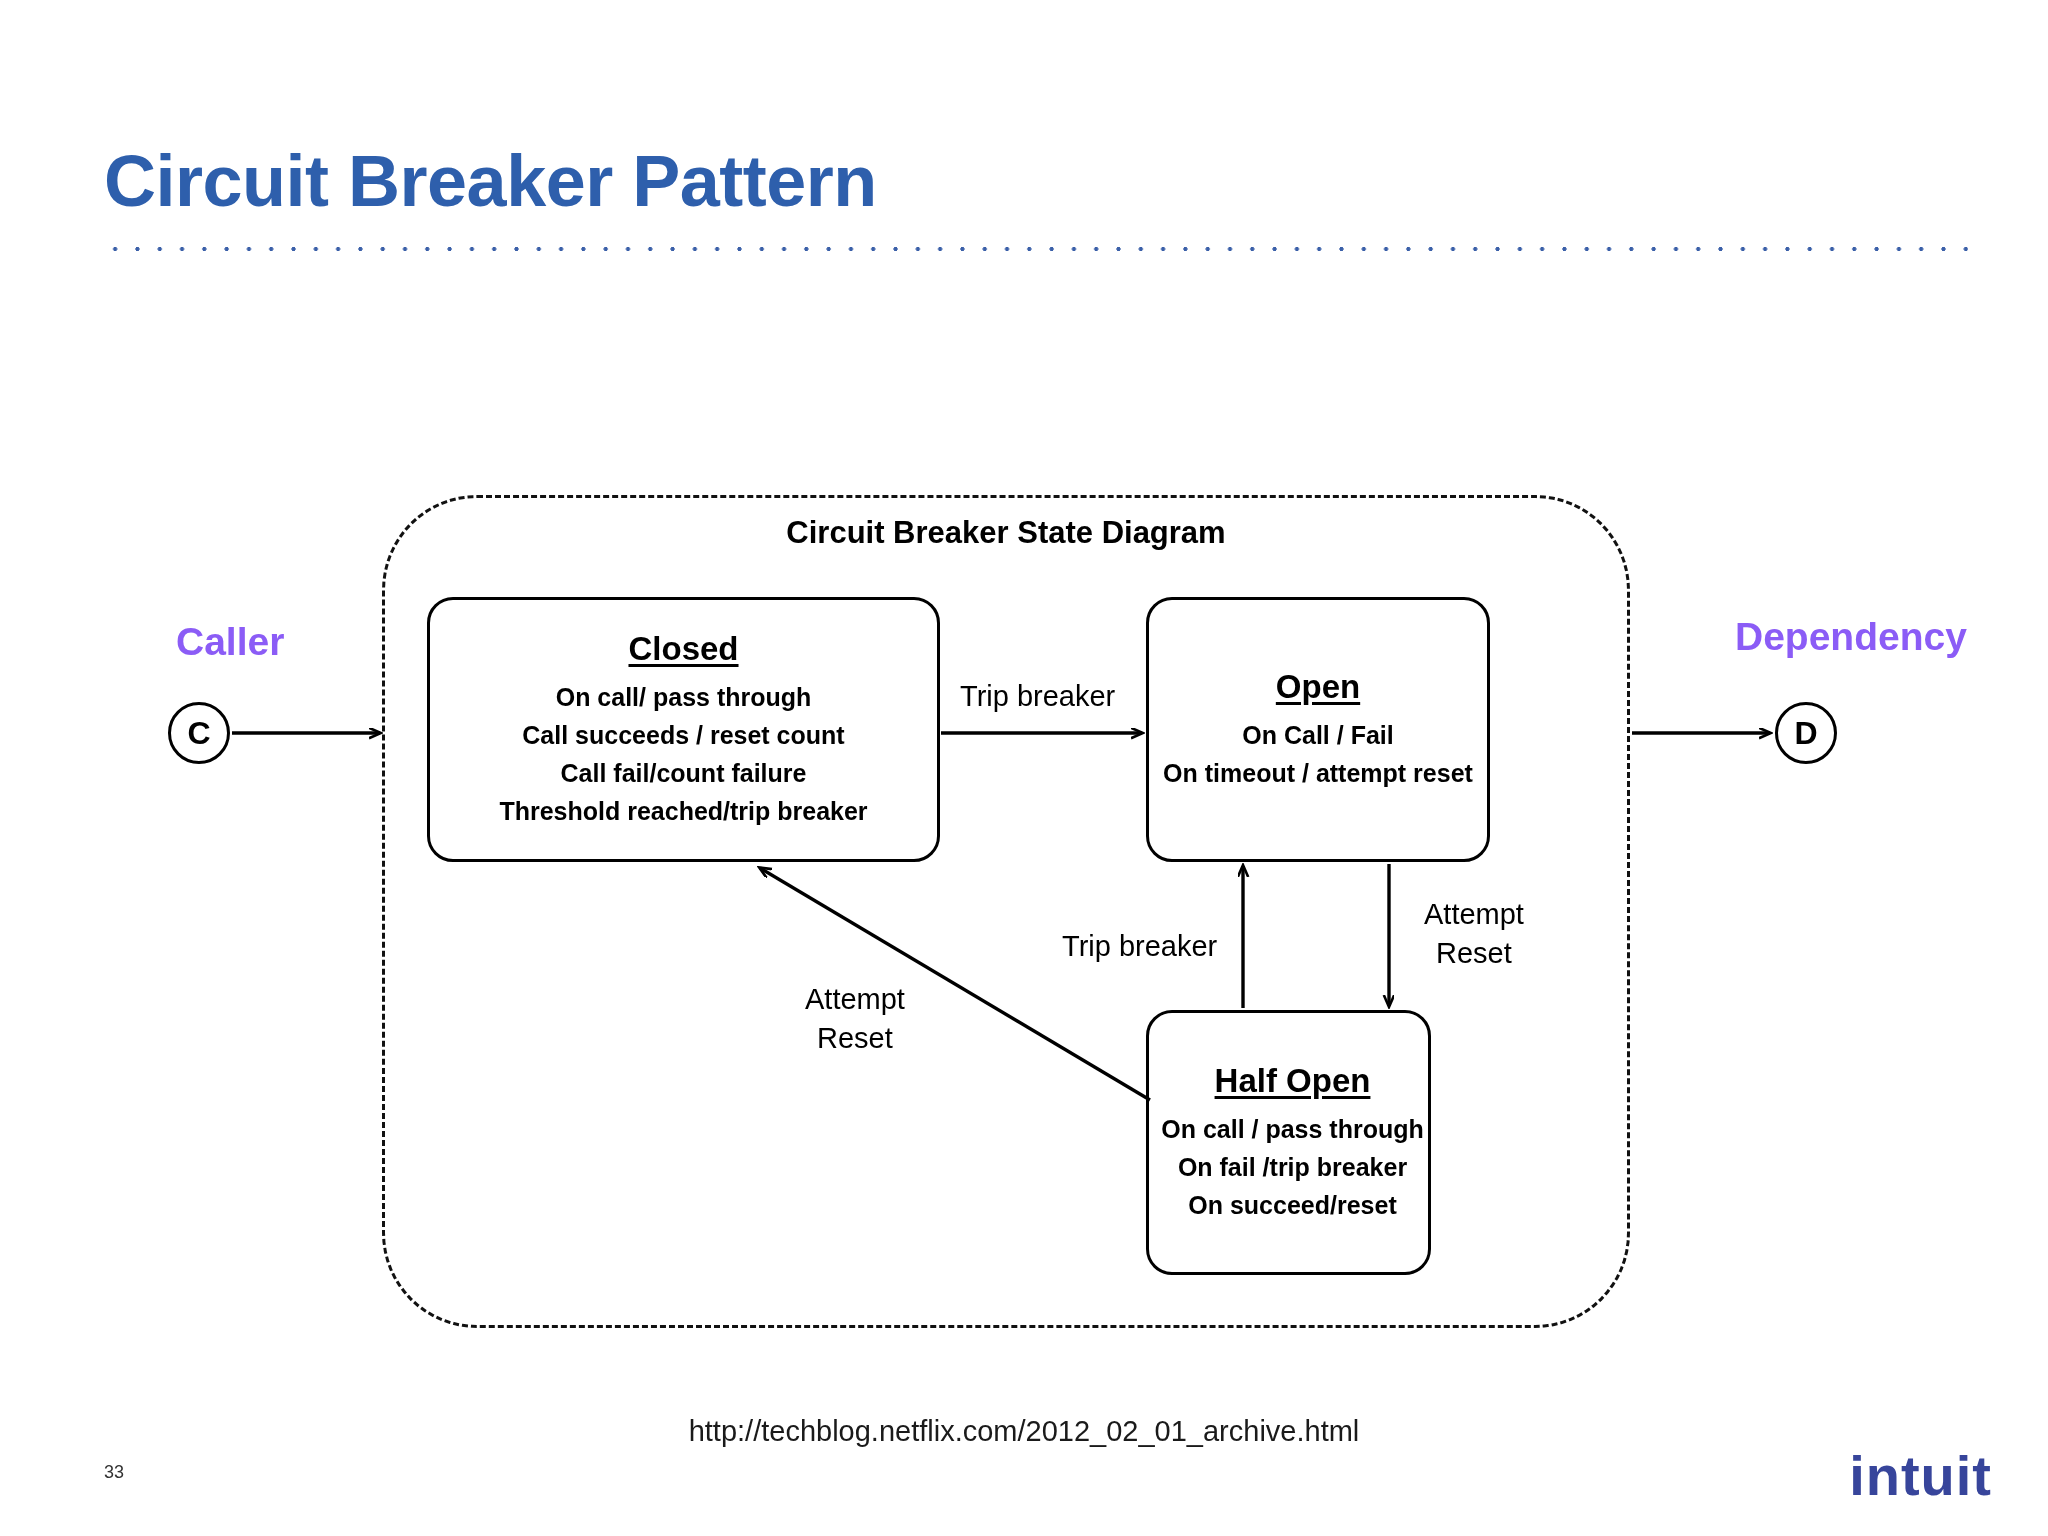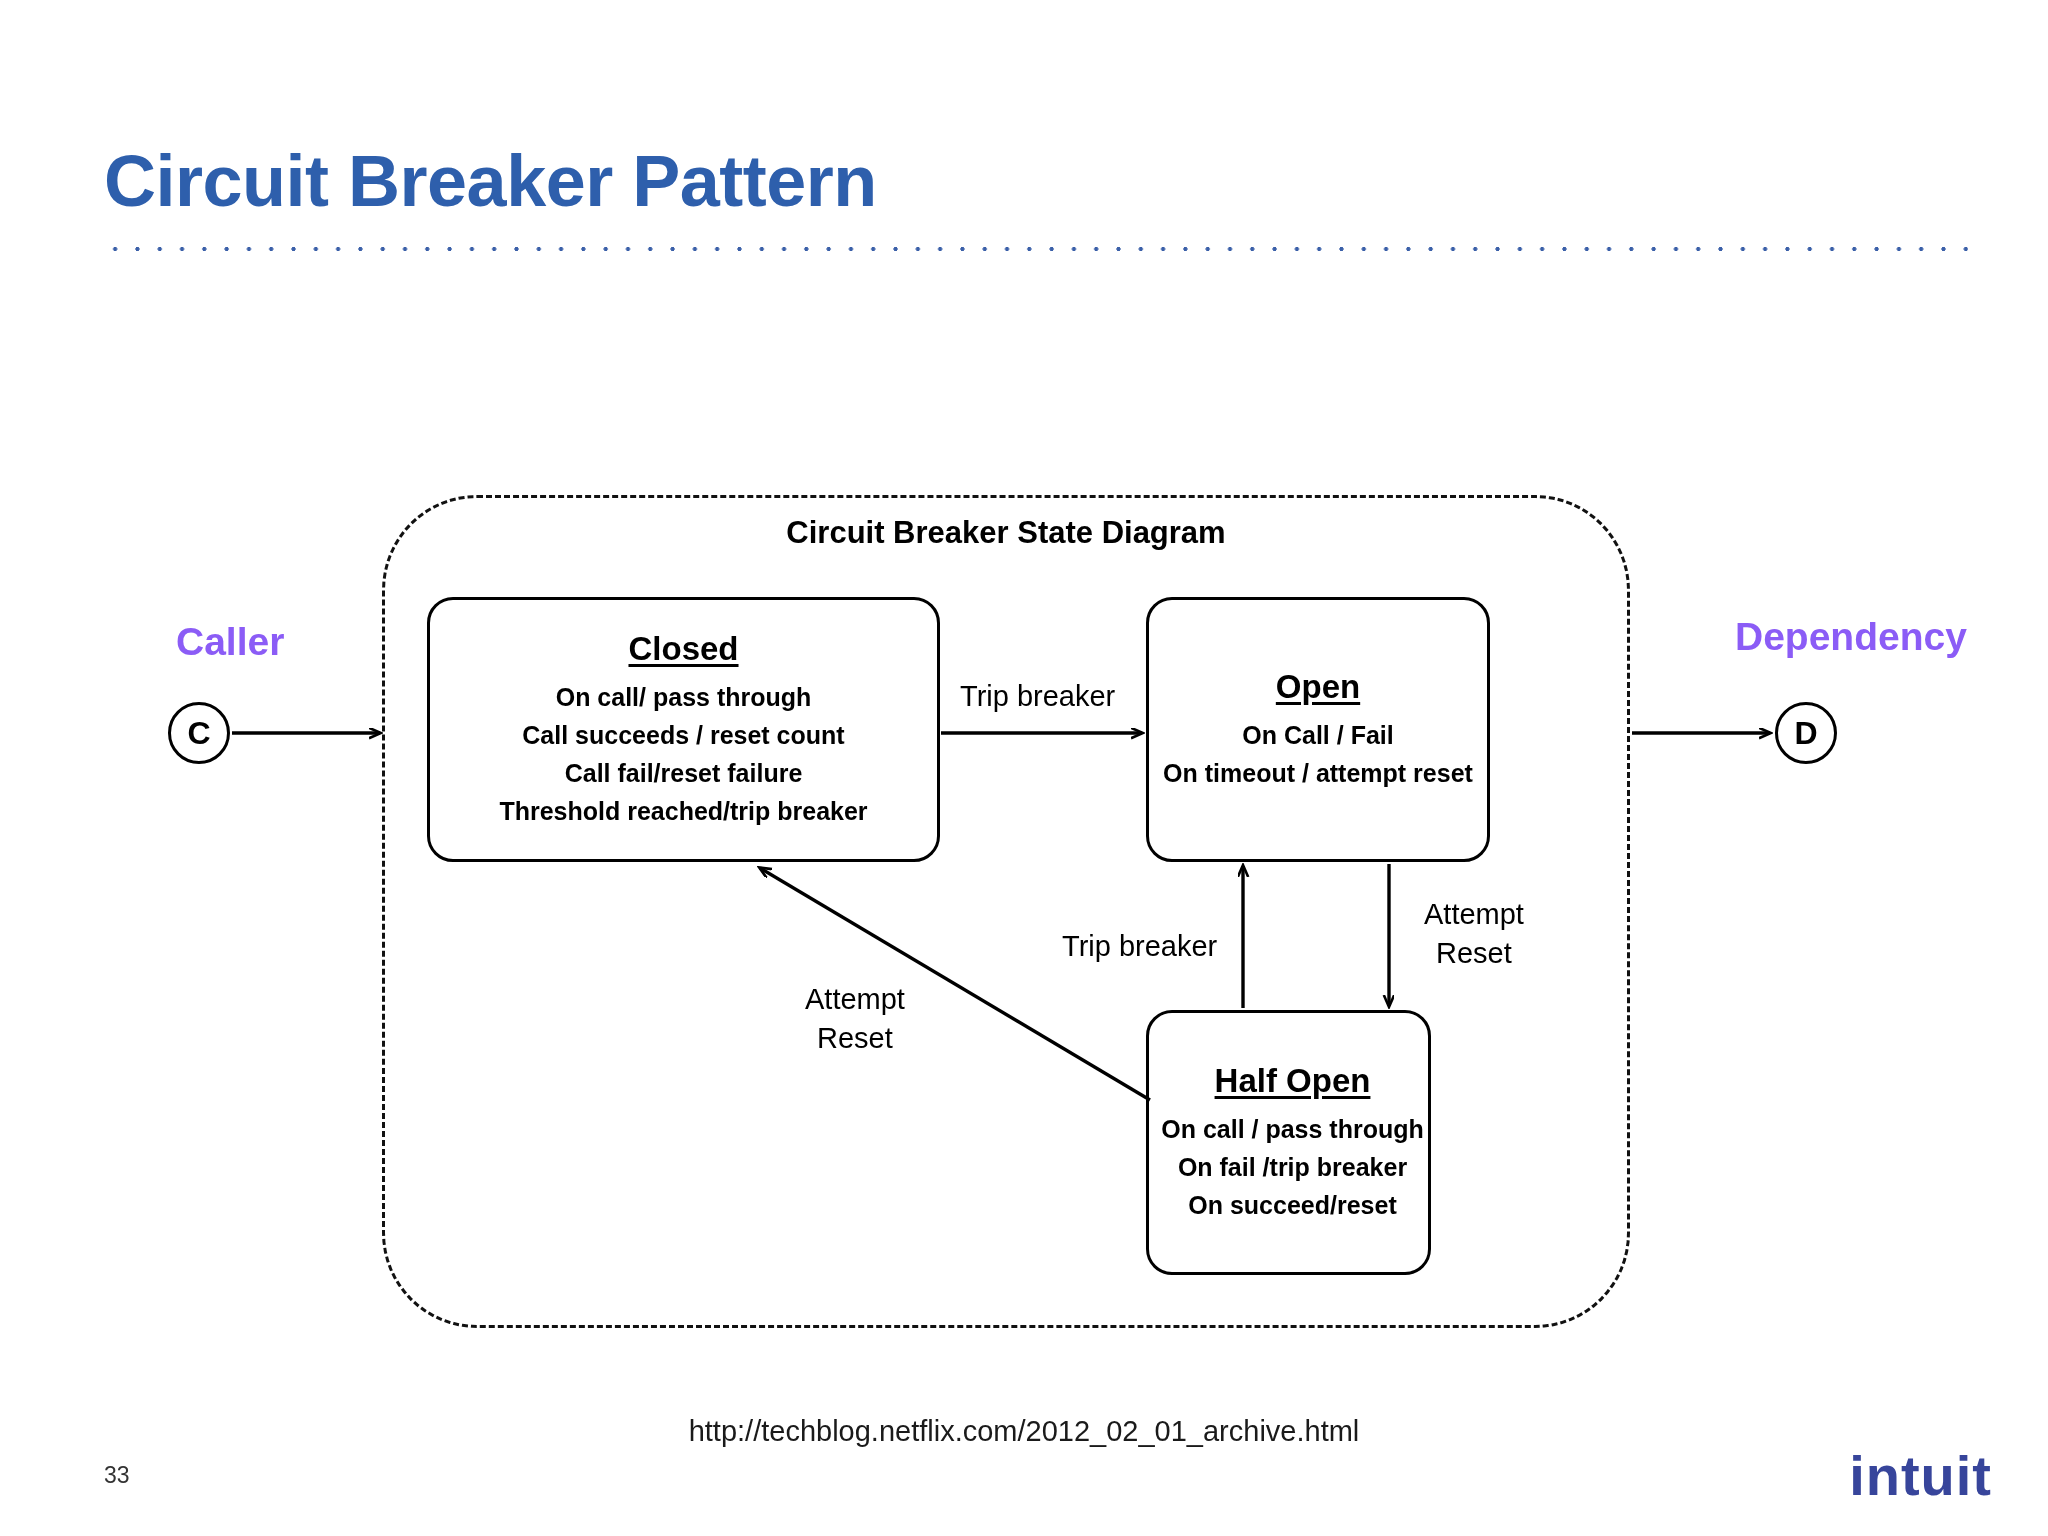--- a/index.html
+++ b/index.html
@@ -188,21 +188,21 @@
     top: 1415px;
     width: 2048px;
     text-align: center;
     font-size: 29px;
     color: #1a1a1a;
   }
   #page-number {
     position: absolute;
     left: 104px;
     top: 1462px;
-    font-size: 23px;
+    font-size: 18px;
     color: #333;
   }
   #brand-logo {
     position: absolute;
     right: 56px;
     top: 1448px;
     font-size: 56px;
     font-weight: bold;
     color: #37459b;
     letter-spacing: 1px;
@@ -223,21 +223,21 @@
   <div id="dependency-label" class="side-label">Dependency</div>
   <div id="endpoint-d" class="endpoint">D</div>
 
   <div id="boundary"></div>
   <div id="boundary-title">Circuit Breaker State Diagram</div>
 
   <div id="box-closed" class="state-box">
     <div class="state-name">Closed</div>
     <div class="state-line">On call/ pass through</div>
     <div class="state-line">Call succeeds / reset count</div>
-    <div class="state-line">Call fail/reset failure</div>
+    <div class="state-line">Call fail/count failure</div>
     <div class="state-line">Threshold reached/trip breaker</div>
   </div>
 
   <div id="box-open" class="state-box">
     <div class="state-name">Open</div>
     <div class="state-line">On Call / Fail</div>
     <div class="state-line overflow-line">On timeout / attempt reset</div>
   </div>
 
   <div id="box-halfopen" class="state-box">

